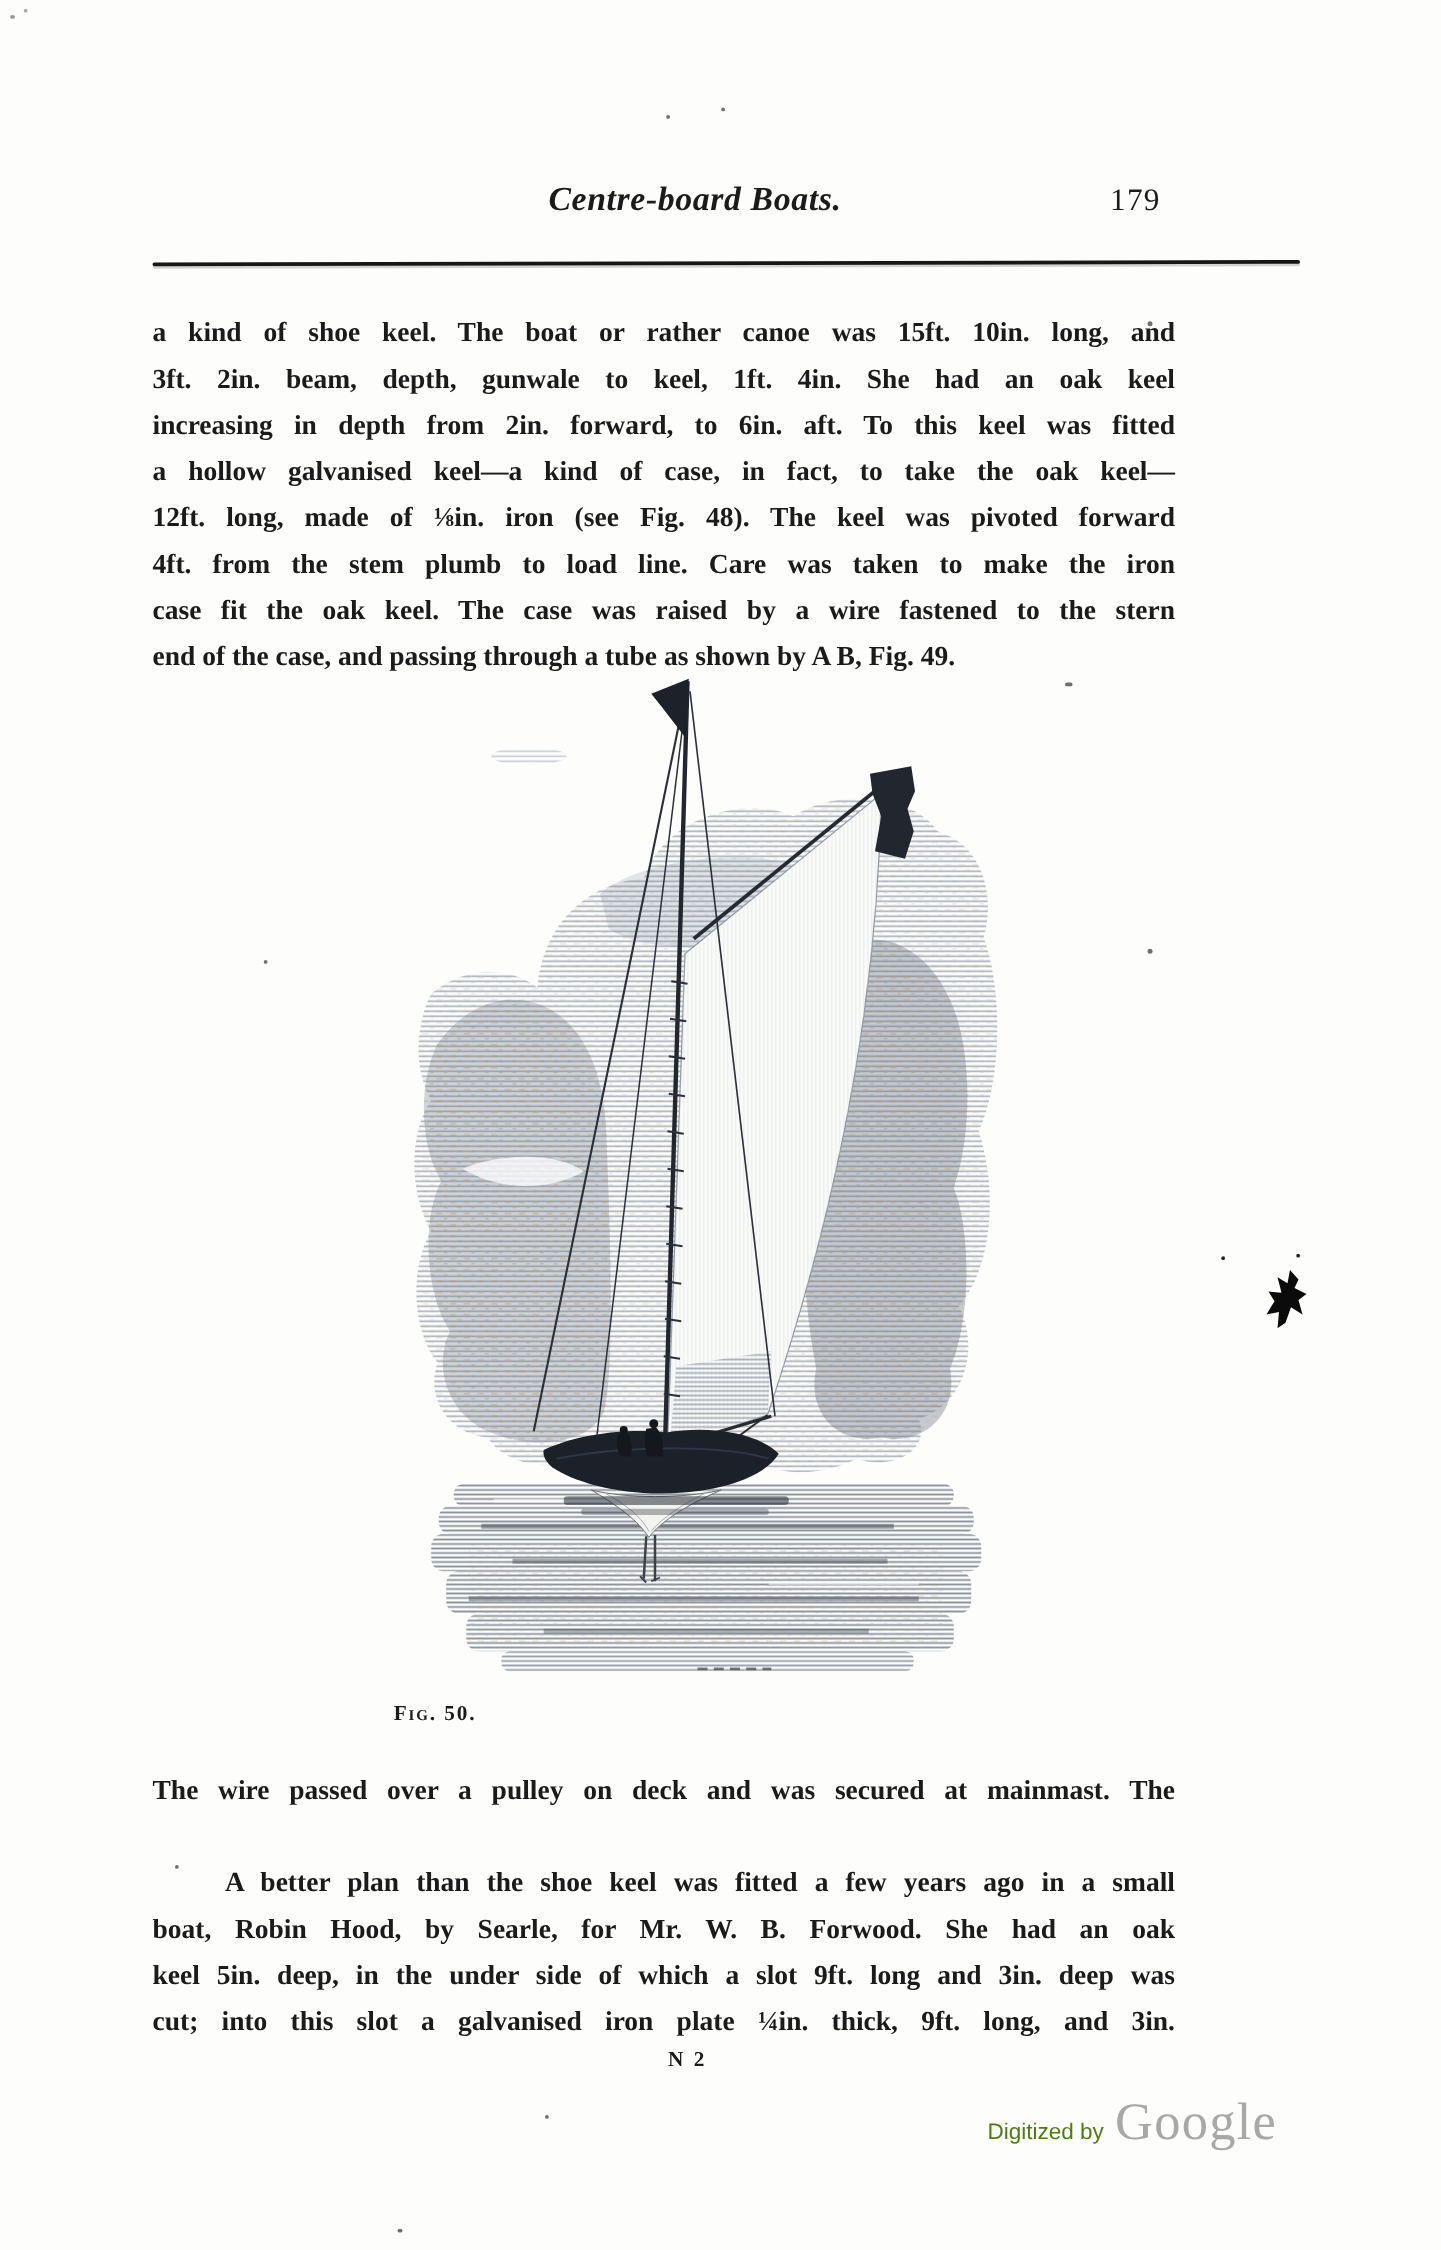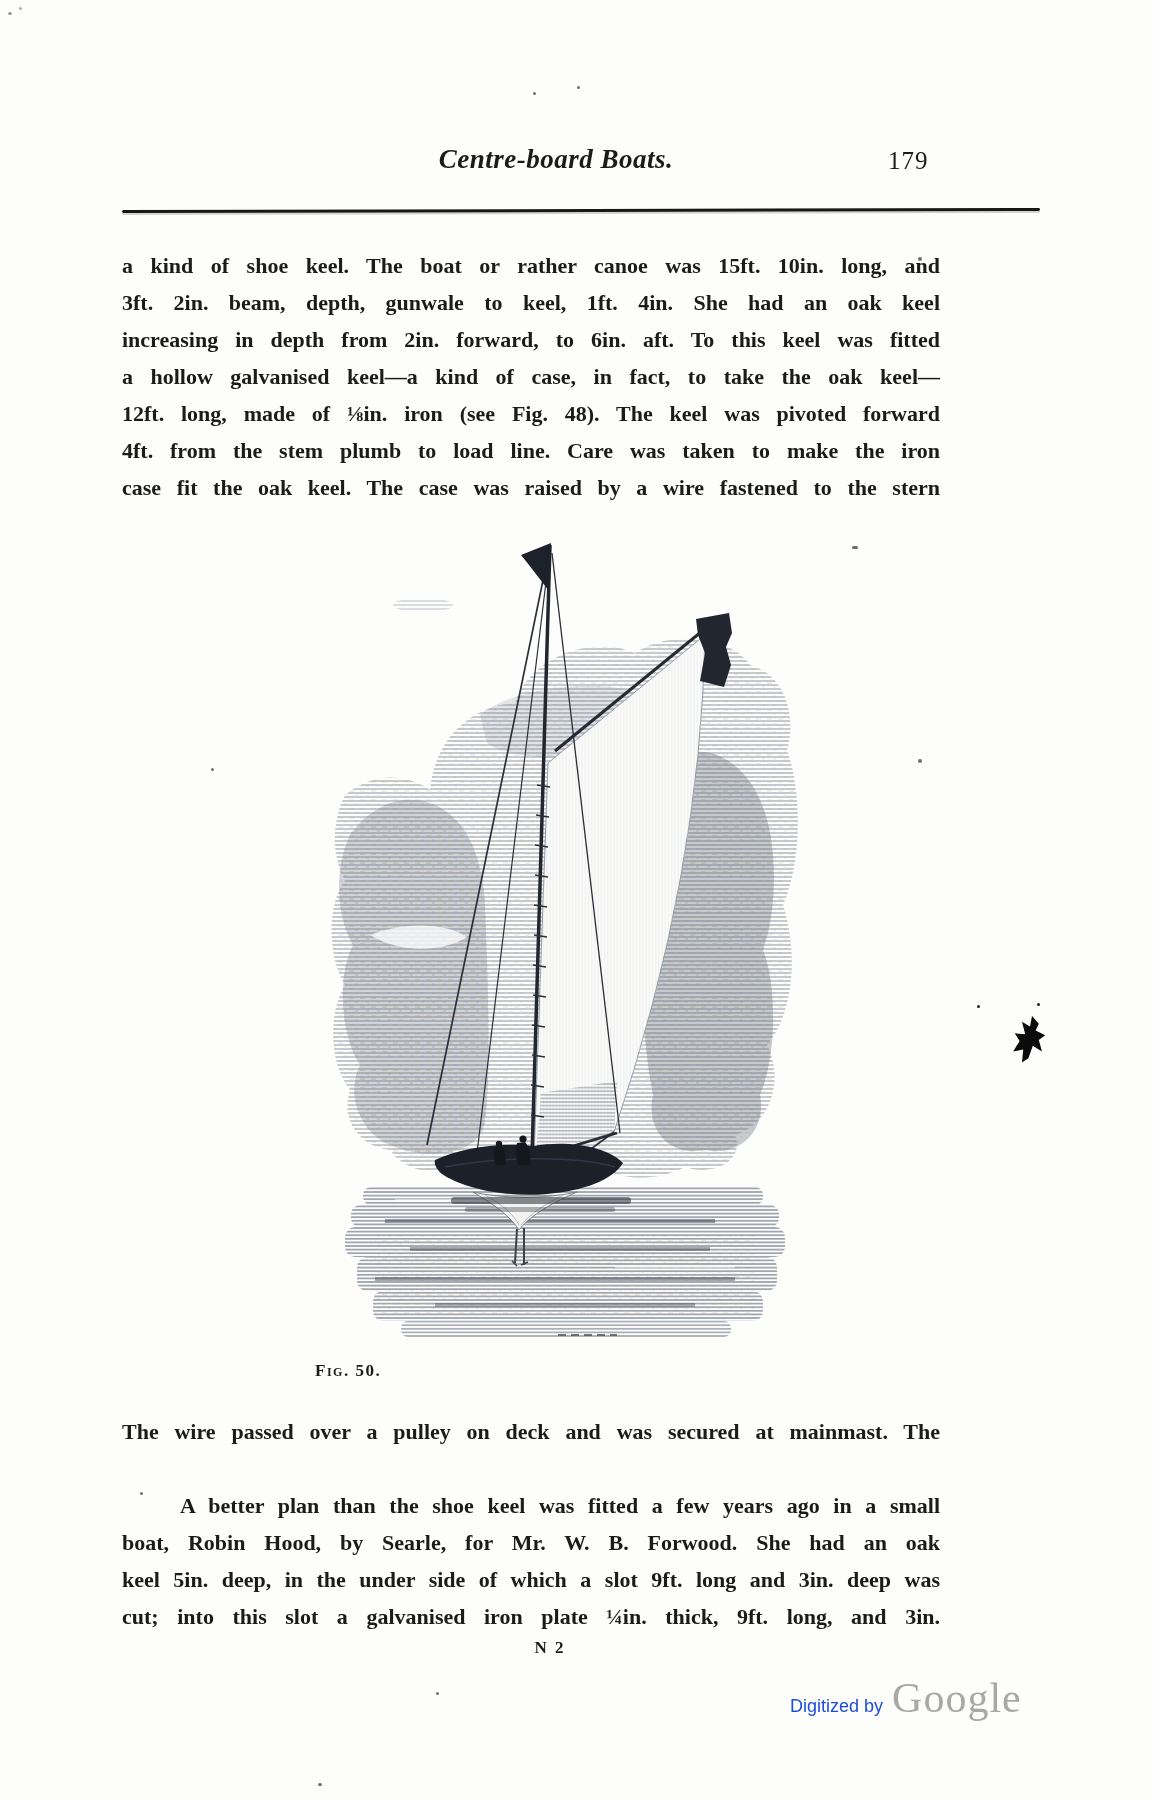--- a/index.html
+++ b/index.html
@@ -35,21 +35,21 @@
     font-size:17px; font-weight:bold; font-variant:small-caps; letter-spacing:1.5px;
   }
   .signature {
     position:absolute; left:141px; top:1638px; width:818px; text-align:center;
     font-size:17px; font-weight:bold; letter-spacing:2px;
   }
   .watermark {
     position:absolute; left:790px; top:1674px;
     display:flex; align-items:baseline; gap:9px;
   }
-  .wm-prefix { font-family:"Liberation Sans", sans-serif; font-size:18px; color:#1d4ed8; }
+  .wm-prefix { font-family:"Liberation Sans", sans-serif; font-size:18px; color:#4d7c0f; }
   .wm-brand  { font-family:"Liberation Serif", serif; font-size:42px; color:#a8a8a8; letter-spacing:1px;text-align:center; }
   .ink-blot {
     position:absolute; left:1010px; top:1016px; width:40px; height:48px; background:#0b0b0b;
     clip-path:polygon(55% 0%, 72% 16%, 64% 30%, 88% 40%, 72% 50%, 80% 74%, 57% 62%,
                       46% 88%, 30% 97%, 33% 70%, 8% 74%, 24% 52%, 12% 36%, 38% 38%, 30% 12%, 50% 22%);
   }
   .speck { position:absolute; background:#6f6f6f; border-radius:50%; }
 </style>
 </head>
 <body>
@@ -60,20 +60,21 @@
   <div class="page-number">179</div>
   <div class="head-rule"></div>
 
   <div class="bline" style="top:247px">a kind of shoe keel. The boat or rather canoe was 15ft. 10in. long, and</div>
   <div class="bline" style="top:284px">3ft. 2in. beam, depth, gunwale to keel, 1ft. 4in. She had an oak keel</div>
   <div class="bline" style="top:321px">increasing in depth from 2in. forward, to 6in. aft. To this keel was fitted</div>
   <div class="bline" style="top:358px">a hollow galvanised keel—a kind of case, in fact, to take the oak keel—</div>
   <div class="bline" style="top:395px">12ft. long, made of ⅛in. iron (see Fig. 48). The keel was pivoted forward</div>
   <div class="bline" style="top:432px">4ft. from the stem plumb to load line. Care was taken to make the iron</div>
   <div class="bline" style="top:469px">case fit the oak keel. The case was raised by a wire fastened to the stern</div>
+  <div class="bline noj" style="top:506px">end of the case, and passing through a tube as shown by A B, Fig. 49.</div>
 
   <div class="fig-wrap">
     <svg width="495" height="810" viewBox="0 0 495 810" xmlns="http://www.w3.org/2000/svg">
       <defs>
         <pattern id="hz" width="5" height="4" patternUnits="userSpaceOnUse">
           <line x1="0" y1="2" x2="5" y2="2" stroke="#97a0ad" stroke-width="1.3"></line>
         </pattern>
         <pattern id="hzD" width="5" height="3.6" patternUnits="userSpaceOnUse">
           <line x1="0" y1="1.8" x2="5" y2="1.8" stroke="#717b89" stroke-width="1.5"></line>
         </pattern>

